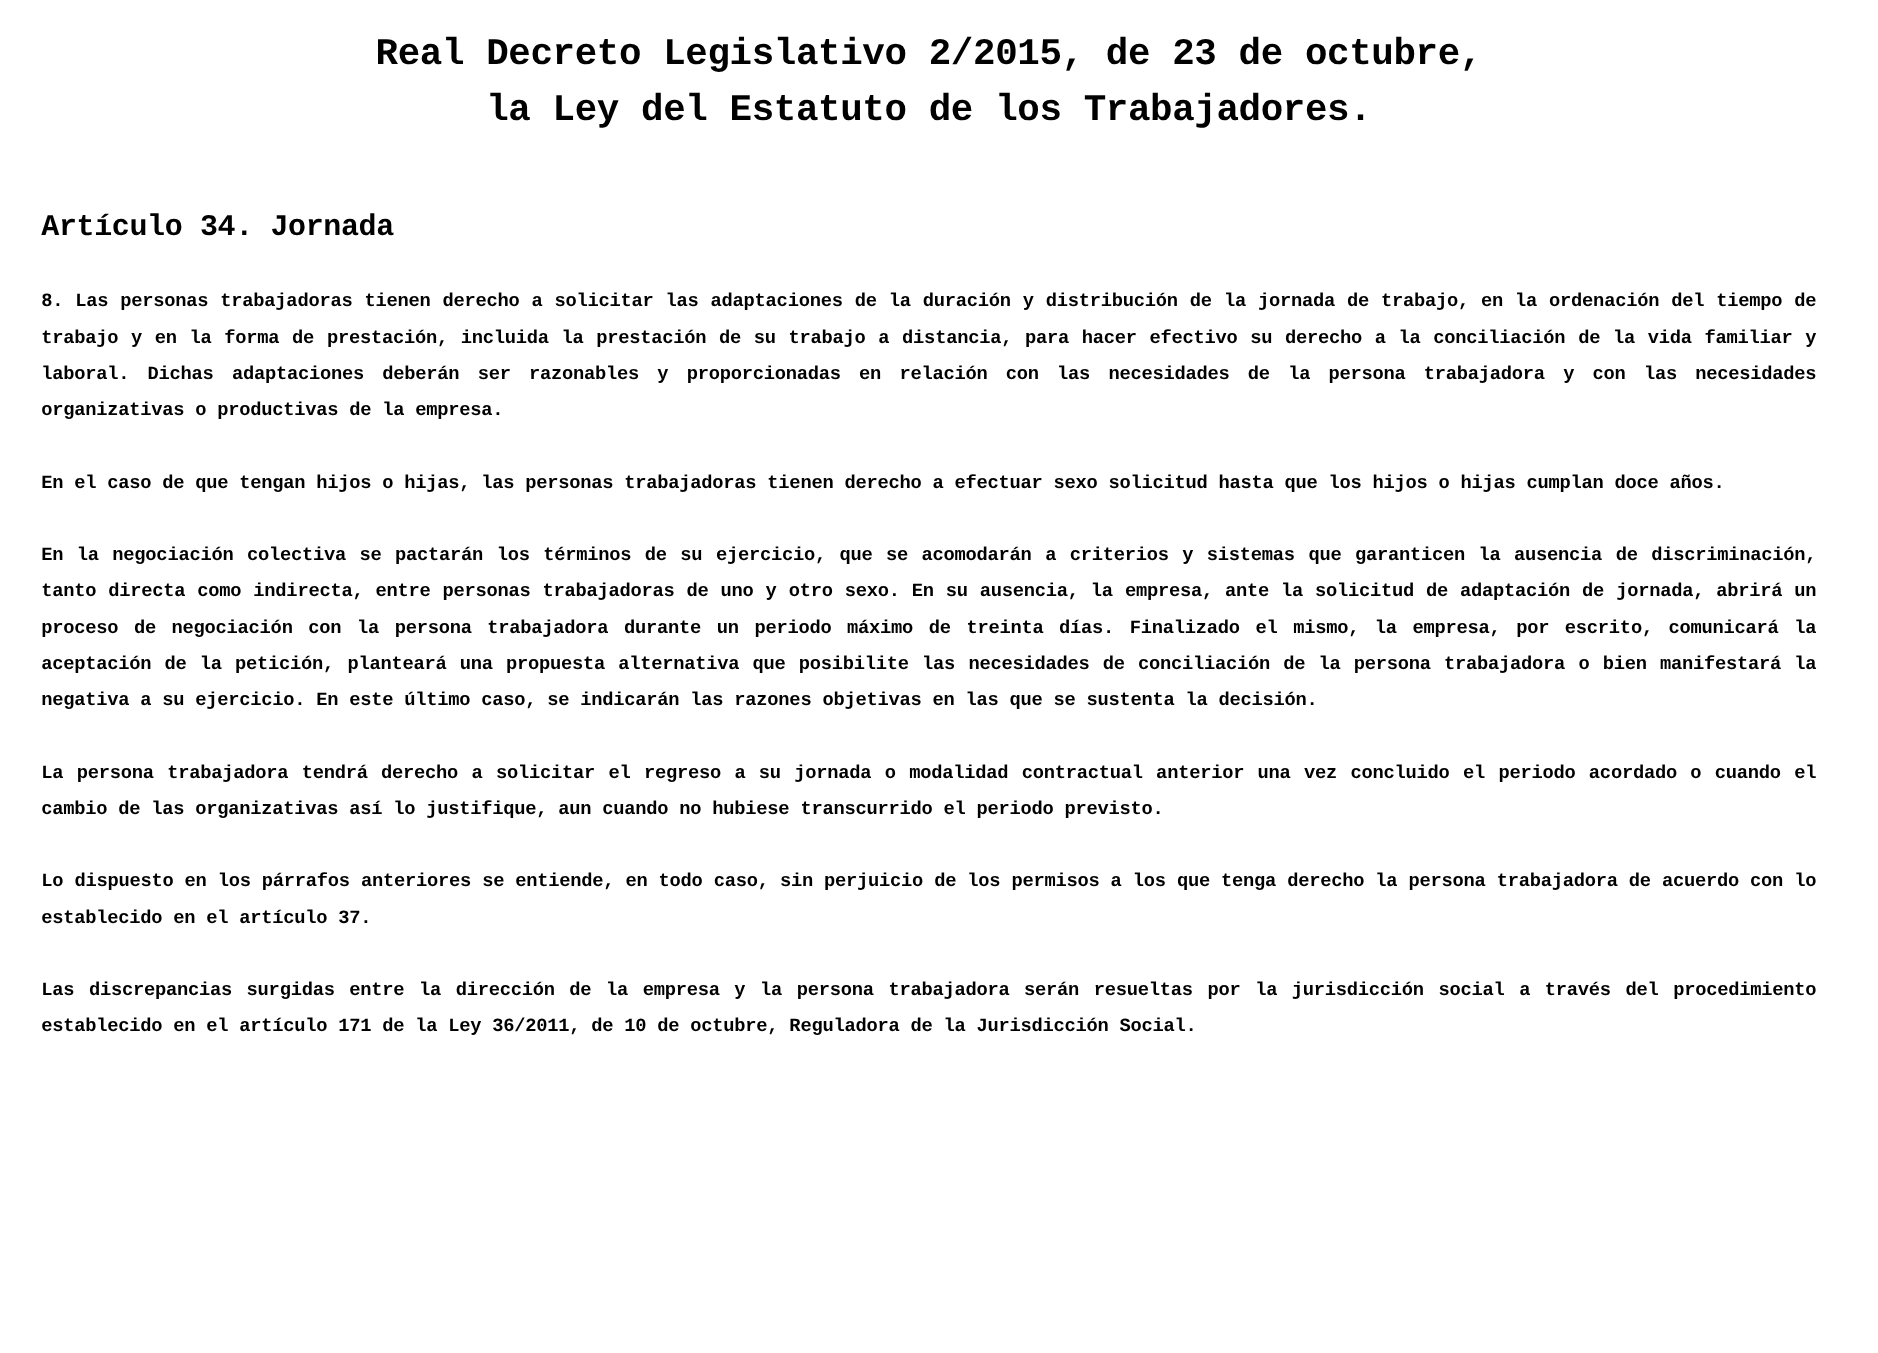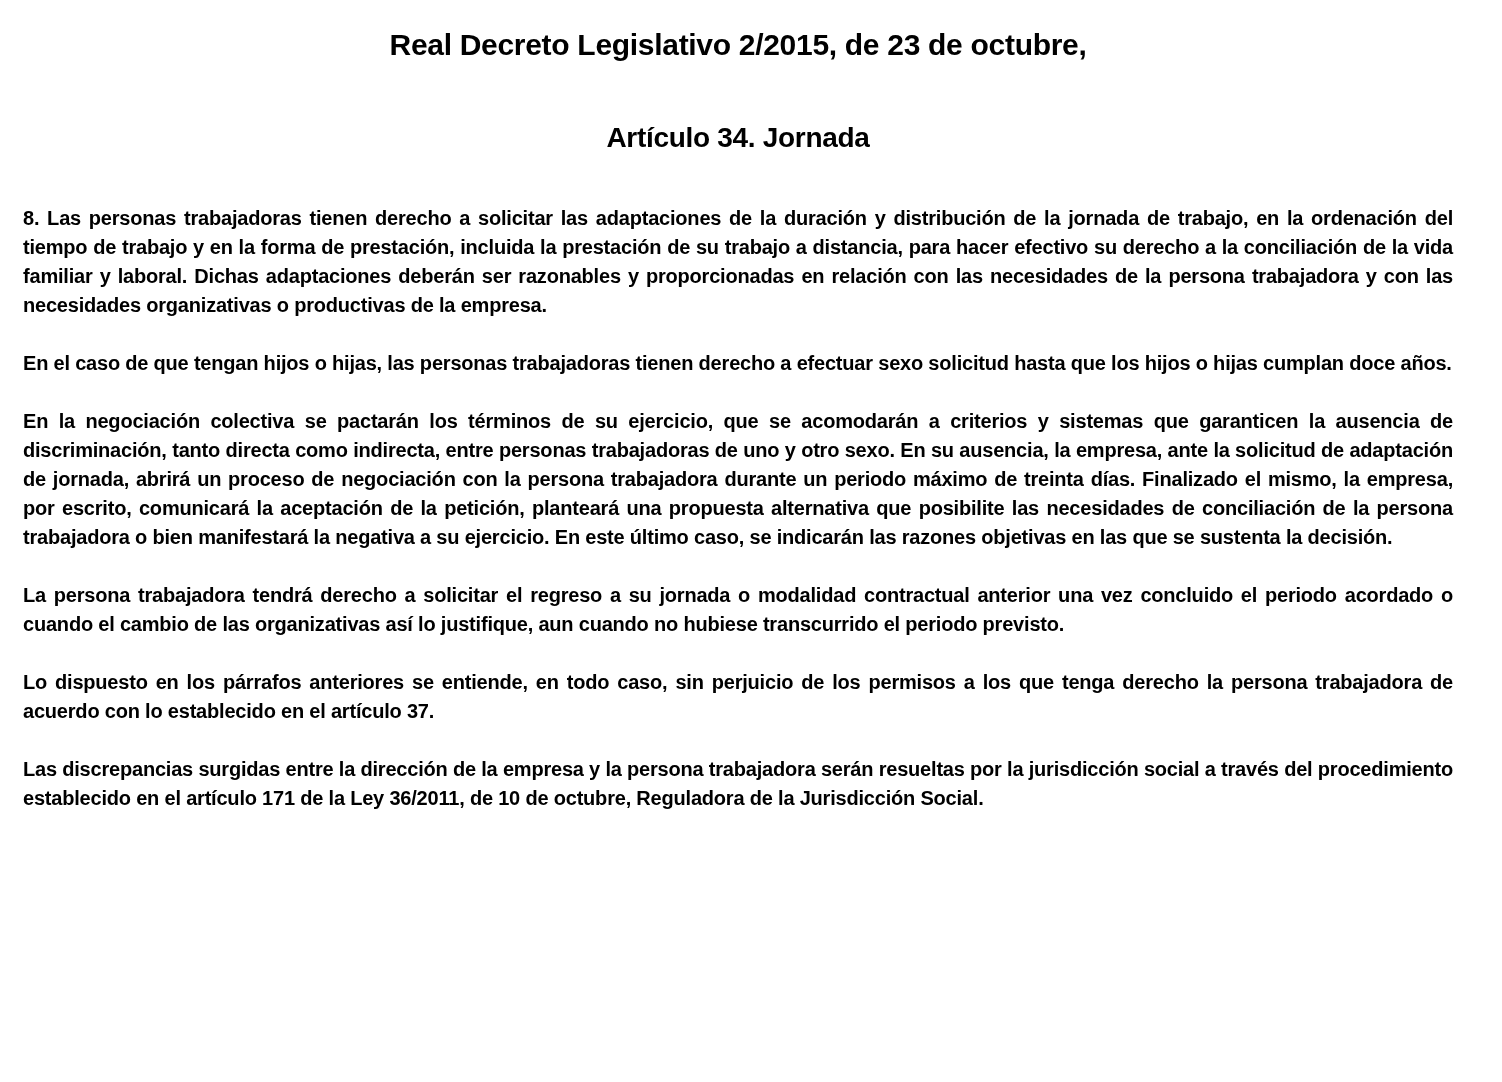--- a/index.html
+++ b/index.html
@@ -6,65 +6,65 @@
     margin: 0;
     padding: 0;
     background: #ffffff;
   }
   .page {
     position: relative;
     width: 1470px;
     height: 1082px;
     box-sizing: border-box;
     background: #ffffff;
-    padding: 22px 17px 0 23px;
-    font-family: Liberation Sans, sans-serif;
+    padding: 22px 17px 0 33px;
+    font-family: Liberation Mono, monospace;
     color: #000000;
     overflow: hidden;
   }
   .doc-title {
     margin: 0;
     text-align: center;
     font-size: 30px;
     line-height: 45px;
     font-weight: 700;
     letter-spacing: -0.3px;
   }
   .title-line {
     display: block;
   }
   .article-heading {
     margin: 53px 0 0 0;
-    text-align: center;
-    font-size: 28px;
+    font-size: 24px;
     line-height: 36px;
     font-weight: 700;
     letter-spacing: -0.3px;
   }
   .body-text {
-    margin-top: 48px;
-    font-size: 20px;
+    margin-top: 26px;
+    font-size: 15px;
     line-height: 29px;
     font-weight: 700;
     text-align: justify;
     letter-spacing: -0.2px;
   }
   .body-text p {
     margin: 0 0 29px 0;
   }
   .body-text p:last-child {
     margin-bottom: 0;
   }
 </style>
 </head>
 <body>
 
 <div class="page">
   <h1 class="doc-title">
     <span class="title-line">Real Decreto Legislativo 2/2015, de 23 de octubre,</span>
+    <span class="title-line">la Ley del Estatuto de los Trabajadores.</span>
   </h1>
 
   <h2 class="article-heading">Artículo 34. Jornada</h2>
 
   <div class="body-text">
     <p>8. Las personas trabajadoras tienen derecho a solicitar las adaptaciones de la duración y distribución de la jornada de trabajo, en la ordenación del tiempo de trabajo y en la forma de prestación, incluida la prestación de su trabajo a distancia, para hacer efectivo su derecho a la conciliación de la vida familiar y laboral. Dichas adaptaciones deberán ser razonables y proporcionadas en relación con las necesidades de la persona trabajadora y con las necesidades organizativas o productivas de la empresa.</p>
     <p>En el caso de que tengan hijos o hijas, las personas trabajadoras tienen derecho a efectuar sexo solicitud hasta que los hijos o hijas cumplan doce años.</p>
     <p>En la negociación colectiva se pactarán los términos de su ejercicio, que se acomodarán a criterios y sistemas que garanticen la ausencia de discriminación, tanto directa como indirecta, entre personas trabajadoras de uno y otro sexo. En su ausencia, la empresa, ante la solicitud de adaptación de jornada, abrirá un proceso de negociación con la persona trabajadora durante un periodo máximo de treinta días. Finalizado el mismo, la empresa, por escrito, comunicará la aceptación de la petición, planteará una propuesta alternativa que posibilite las necesidades de conciliación de la persona trabajadora o bien manifestará la negativa a su ejercicio. En este último caso, se indicarán las razones objetivas en las que se sustenta la decisión.</p>
     <p>La persona trabajadora tendrá derecho a solicitar el regreso a su jornada o modalidad contractual anterior una vez concluido el periodo acordado o cuando el cambio de las organizativas así lo justifique, aun cuando no hubiese transcurrido el periodo previsto.</p>
     <p>Lo dispuesto en los párrafos anteriores se entiende, en todo caso, sin perjuicio de los permisos a los que tenga derecho la persona trabajadora de acuerdo con lo establecido en el artículo 37.</p>

